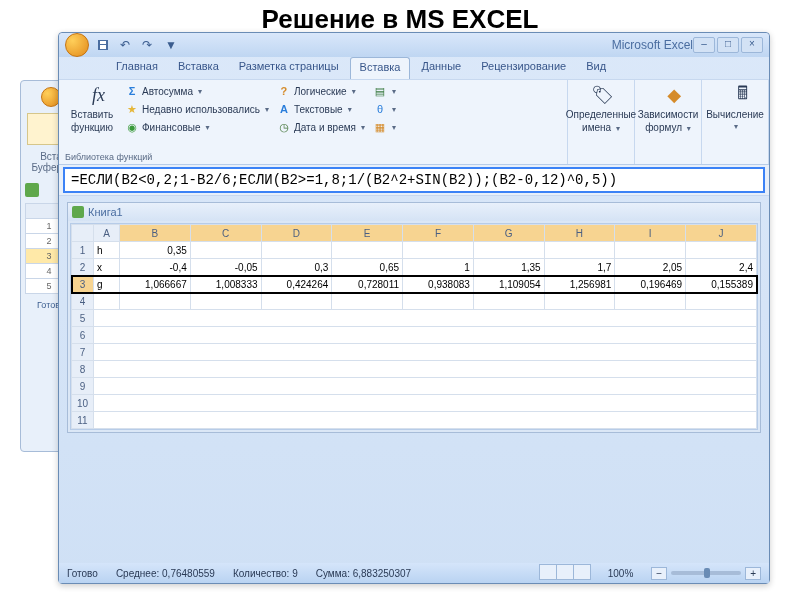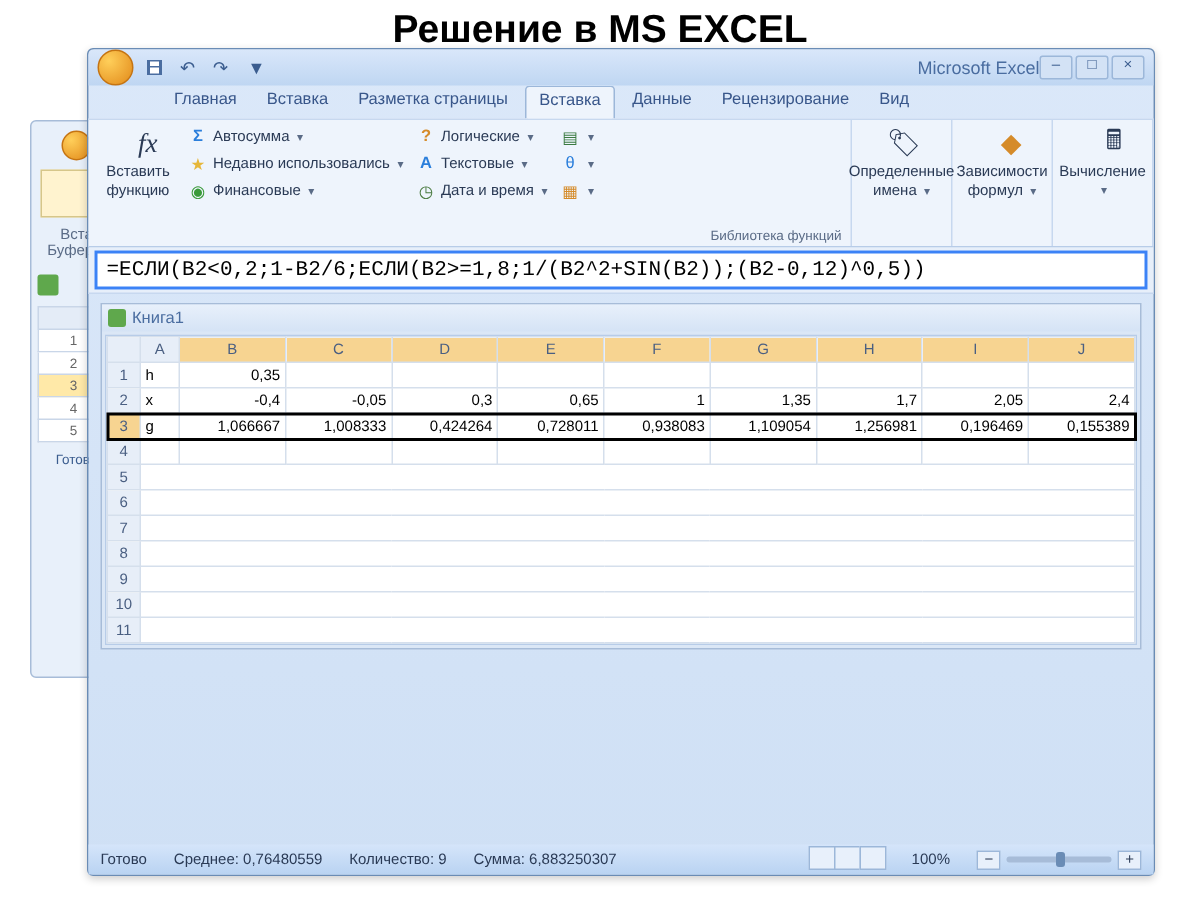--- a/index.html
+++ b/index.html
@@ -25,21 +25,21 @@
   .winbtns{display:flex;gap:2px}
   .winbtns span{width:20px;height:14px;background:#d3e2f5;border:1px solid #9cb7d9;border-radius:2px;font-size:10px;text-align:center;line-height:12px;color:#3b5d8f}
 
   .tabs{display:flex;height:22px;padding-left:48px;gap:2px}
   .tabs .tab{padding:3px 9px;color:#38568a;font-size:11px;border-radius:3px 3px 0 0}
   .tabs .tab.active{background:#eef4fc;border:1px solid #9cb7d9;border-bottom:none}
 
   .ribbon{display:flex;height:84px;background:#eef4fc;border-top:1px solid #c7d8ef;border-bottom:1px solid #b7cce8}
   .rgroup{display:flex;flex-direction:column;border-right:1px solid #c7d8ef;padding:3px 6px 0;justify-content:space-between}
   .rgroup .body{display:flex;gap:4px;align-items:flex-start}
-  .rgroup .lbl{text-align:right;color:#5a6b86;font-size:9px;padding:2px 0}
+  .rgroup .lbl{text-align:left;color:#5a6b86;font-size:9px;padding:2px 0}
   .bigbtn{display:flex;flex-direction:column;align-items:center;width:54px;text-align:center;font-size:10px;color:#2a3a55;gap:2px}
   .bigbtn .ic{width:26px;height:24px;display:flex;align-items:center;justify-content:flex-end;font-size:18px}
   .menucol{display:flex;flex-direction:column;gap:2px}
   .menucol .mitem{display:flex;align-items:center;gap:3px;font-size:10px;color:#2a3a55;padding:1px 2px;white-space:nowrap}
   .mitem .mi{width:14px;height:14px;display:flex;align-items:center;justify-content:center;font-size:11px}
   .dd{font-size:8px;color:#5a6b86;margin-left:2px}
 
   .fbar{display:flex;align-items:center;height:30px;background:#e7effa;border-bottom:1px solid #c7d8ef;padding:0 4px}
   .fbar .formula{flex:1;background:#fff;border:2px solid #3b82f6;height:22px;line-height:22px;padding:0 6px;font-size:14px;font-family:"Courier New",monospace;overflow:hidden;white-space:nowrap}
 

